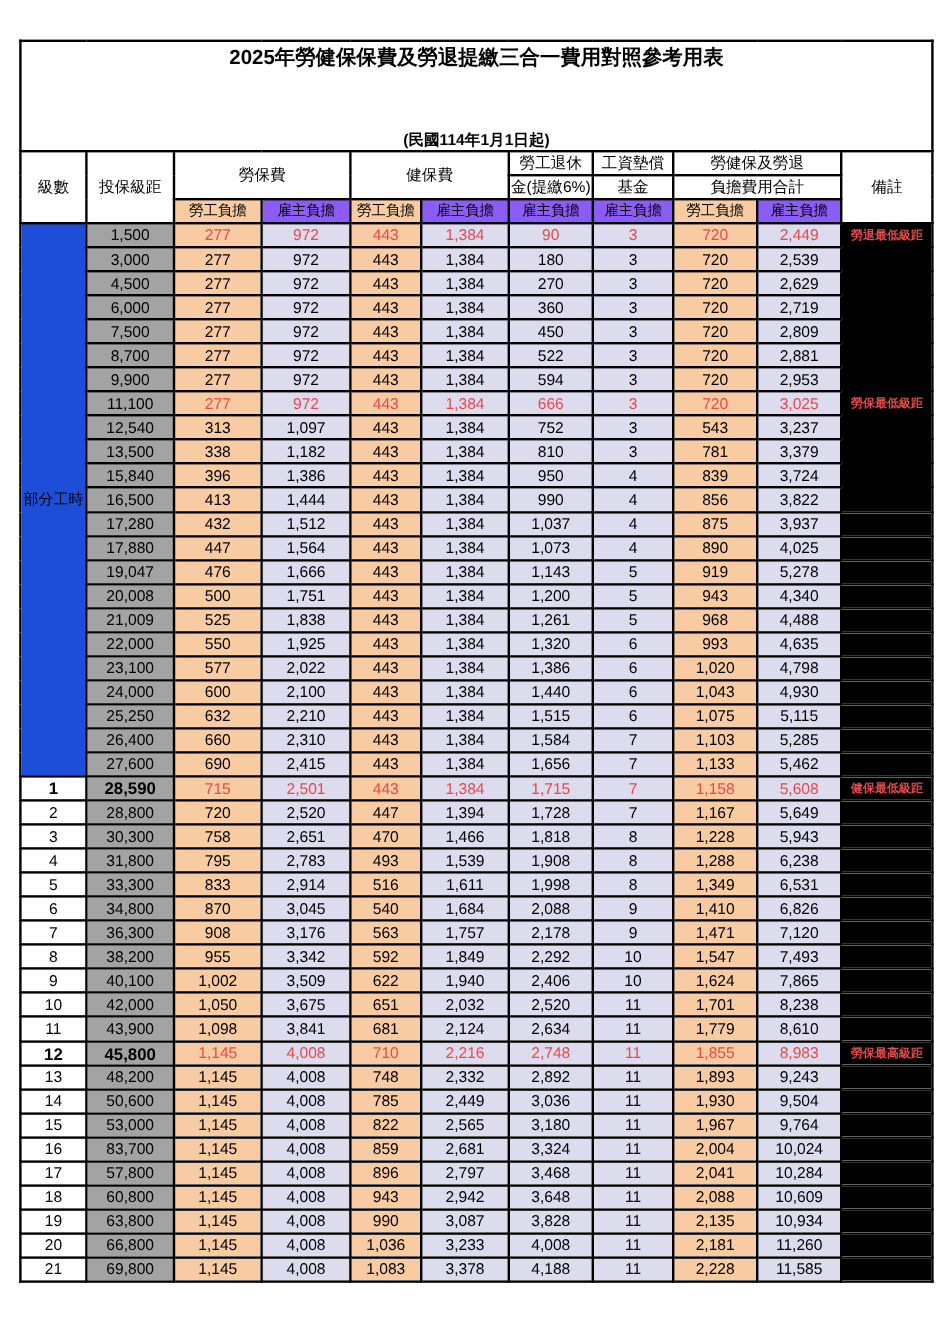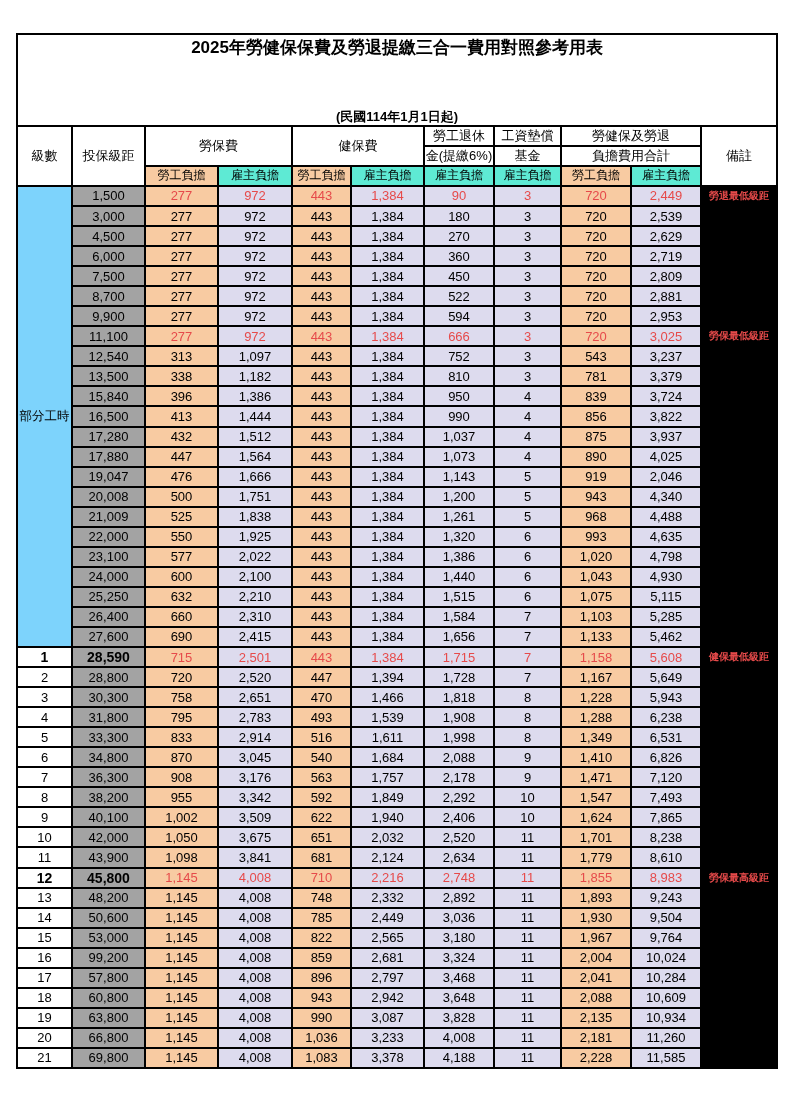--- a/index.html
+++ b/index.html
@@ -28,30 +28,30 @@
     white-space: nowrap;
     font-weight: normal;
   }
   
   .title-cell { height: 50px; background: #fff; }
   .title-line { font-size: 17px; font-weight: bold; line-height: 1.55; }
   .subtitle-line { font-size: 13px; font-weight: bold; line-height: 1.2; margin-top: 48px; }
   
   thead td { font-size: 13px; height: 18px; background: #fff; }
   thead td.sub-emp { background: #f8cba2; font-size: 12px; margin-top: 29px; }
-  thead td.sub-er  { background: #5eead4; font-size: 12px; }
+  thead td.sub-er  { background: #8b5cf6; font-size: 12px; }
   
   tbody td { height: 18.05px; font-size: 13px; }
   tbody td.c-level   { background: #fff; }
   tbody td.c-bracket { background: #a3a3a3; }
   tbody td.v-emp { background: #f8cba2; }
   tbody td.v-er  { background: #dddbee; }
   tbody td.red { color: #e64a4a; }
   tbody td.c-remark { background: #000000; font-size: 10px; font-weight: bold; color: #e64a4a; }
-  tbody td.part-time { background: #7dd3fc; font-size: 12.5px; white-space: nowrap; padding: 16px 1px; }
+  tbody td.part-time { background: #1d4ed8; font-size: 12.5px; white-space: nowrap; padding: 16px 1px; }
   tbody tr.emph td.c-level, tbody tr.emph td.c-bracket { font-weight: bold; font-size: 14px; }
 </style>
 </head>
 <body>
 
 <div class="sheet">
   <table>
     <colgroup>
       <col style="width:55px">
       <col style="width:73px">
@@ -270,21 +270,21 @@
         </tr>
         <tr>
           <td class="c-bracket">19,047</td>
           <td class="v-emp">476</td>
           <td class="v-er">1,666</td>
           <td class="v-emp">443</td>
           <td class="v-er">1,384</td>
           <td class="v-er">1,143</td>
           <td class="v-er">5</td>
           <td class="v-emp">919</td>
-          <td class="v-er">2,046</td>
+          <td class="v-er">5,278</td>
           <td class="c-remark"></td>
         </tr>
         <tr>
           <td class="c-bracket">20,008</td>
           <td class="v-emp">500</td>
           <td class="v-er">1,751</td>
           <td class="v-emp">443</td>
           <td class="v-er">1,384</td>
           <td class="v-er">1,200</td>
           <td class="v-er">5</td>
@@ -566,21 +566,21 @@
           <td class="v-emp">822</td>
           <td class="v-er">2,565</td>
           <td class="v-er">3,180</td>
           <td class="v-er">11</td>
           <td class="v-emp">1,967</td>
           <td class="v-er">9,764</td>
           <td class="c-remark"></td>
         </tr>
         <tr>
           <td class="c-level">16</td>
-          <td class="c-bracket">99,200</td>
+          <td class="c-bracket">83,700</td>
           <td class="v-emp">1,145</td>
           <td class="v-er">4,008</td>
           <td class="v-emp">859</td>
           <td class="v-er">2,681</td>
           <td class="v-er">3,324</td>
           <td class="v-er">11</td>
           <td class="v-emp">2,004</td>
           <td class="v-er">10,024</td>
           <td class="c-remark"></td>
         </tr>

